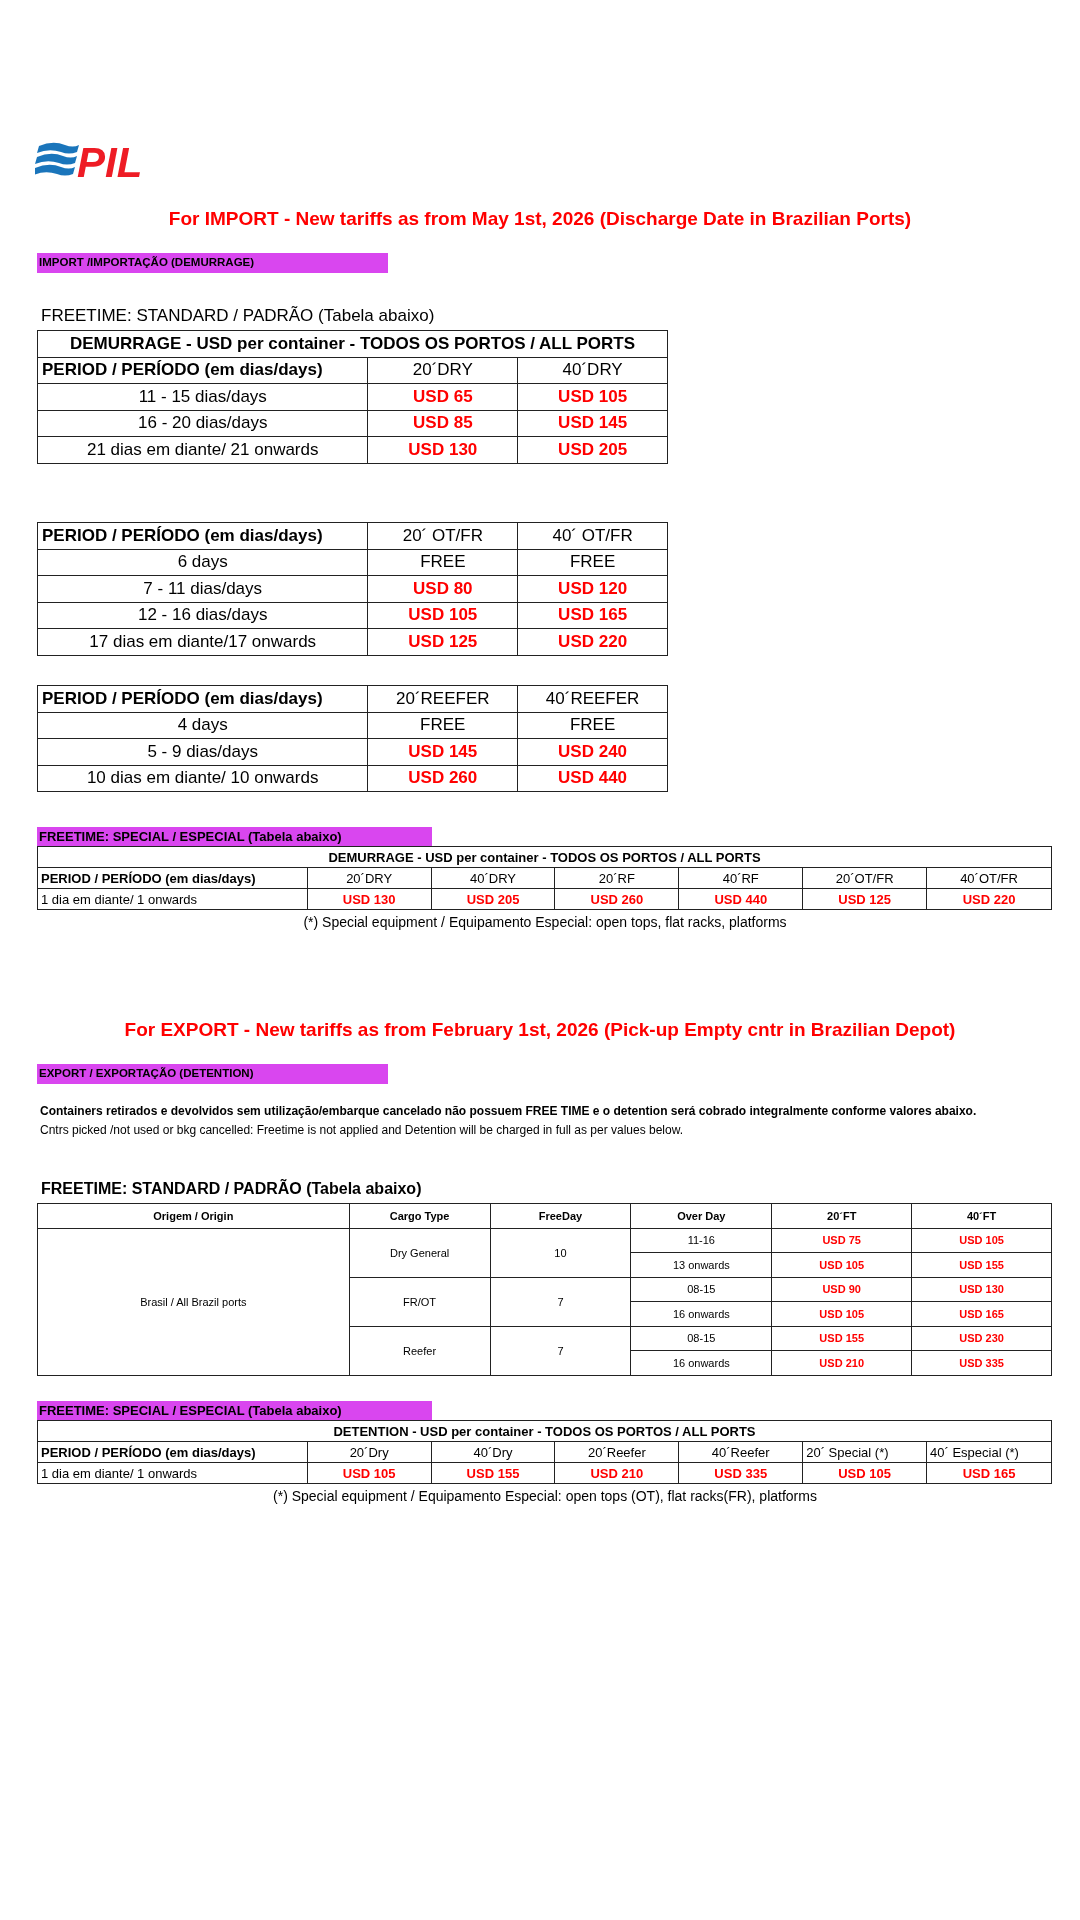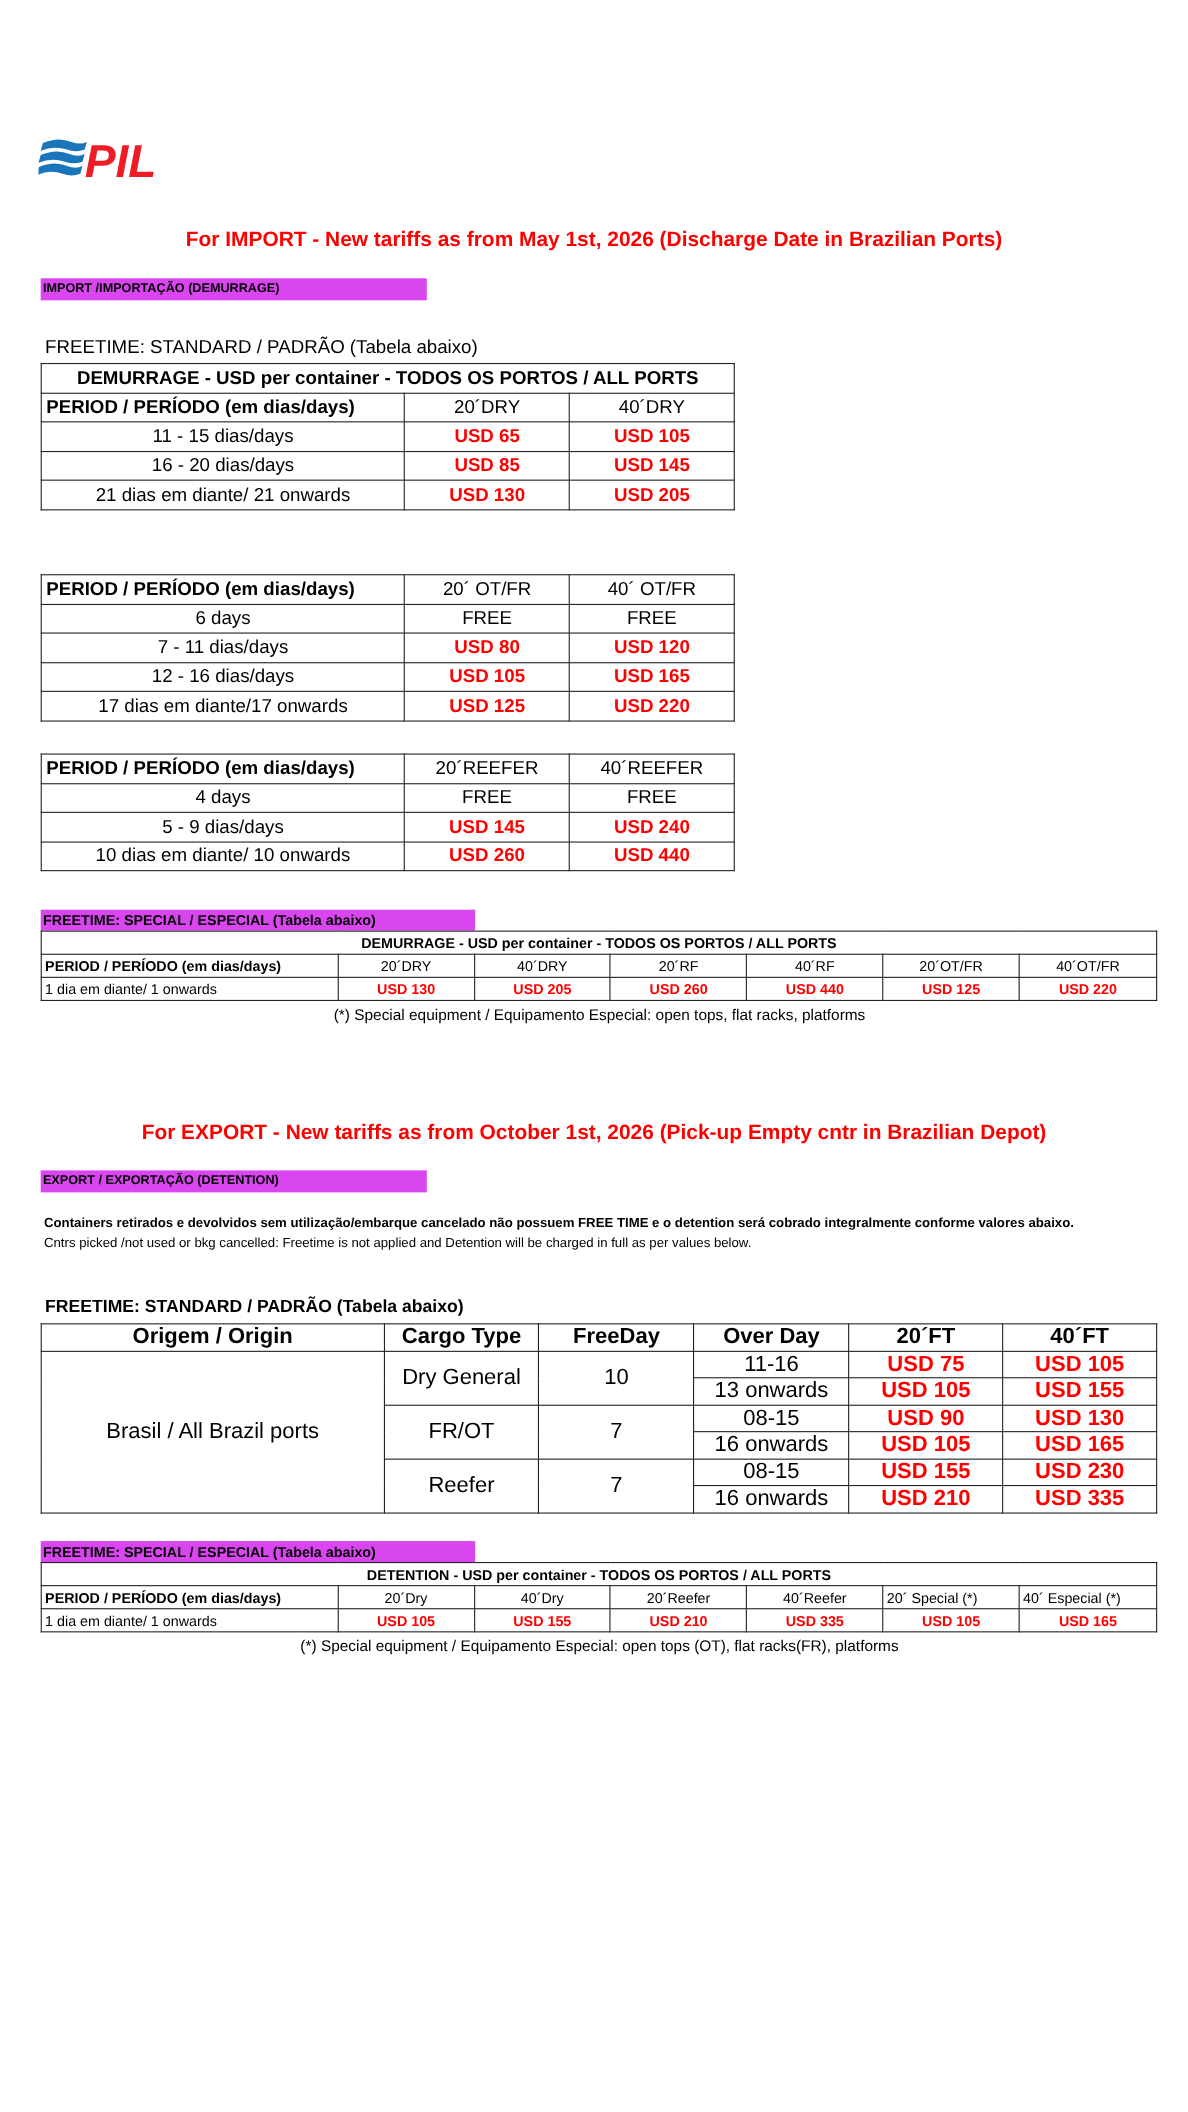--- a/index.html
+++ b/index.html
@@ -1,32 +1,32 @@
 <!DOCTYPE html>
 <html><head>
 <meta charset="utf-8">
 <style>
   html, body { margin:0; padding:0; background:#ffffff; }
   body { width:1080px; height:1920px; position:relative; font-family:"Liberation Sans", sans-serif; color:#000; overflow:hidden; }
   .abs { position:absolute; }
-  .logo { left:35px; top:124px; width:130px; height:44px; }
+  .logo { left:35px; top:140px; width:130px; height:44px; }
   .title { left:0; width:1080px; text-align:center; color:#ff0000; font-weight:bold; font-size:19px; }
   .graybar { background:#d946ef; font-size:11.5px; font-weight:bold; padding:3px 2px; box-sizing:border-box; }
   .caption { font-size:17px; }
   table { border-collapse:collapse; position:absolute; }
   td, th { border:1.5px solid #222; text-align:center; padding:0; }
   .big td { font-size:17px; height:25.5px; }
   .big td.left { text-align:left; padding-left:4px; font-weight:bold; }
   .red { color:#ff0000; font-weight:bold; }
   .hdr { font-weight:bold; }
   .small td { font-size:13px; height:20px; }
   .small td.left { text-align:left; padding-left:3px; }
   .note { font-size:14px; text-align:center; }
   .para { font-size:12px; }
-  .exp td { font-size:20px; height:23.5px; }
+  .exp td { font-size:11px; height:23.5px; }
 </style>
 </head>
 <body>
 
 <div class="abs logo">
   <svg width="130" height="44" viewBox="0 0 130 44">
     <path d="M4 6 Q18 0 30 5 Q38 8 44 5 L42 12 Q34 15 26 12 Q14 8 2 13 Z" fill="#1a75bb"></path>
     <path d="M2 17 Q16 11 28 16 Q36 19 42 16 L40 23 Q32 26 24 23 Q12 19 0 24 Z" fill="#1a75bb"></path>
     <path d="M0 28 Q14 22 26 27 Q34 30 40 27 L38 34 Q30 37 22 34 Q10 30 -1 35 Z" fill="#1a75bb"></path>
     <text x="42" y="37" font-family="Liberation Sans, sans-serif" font-weight="bold" font-style="italic" font-size="42" fill="#ee1c25">PIL</text>
@@ -167,21 +167,21 @@
     <td class="red">USD 205</td>
     <td class="red">USD 260</td>
     <td class="red">USD 440</td>
     <td class="red">USD 125</td>
     <td class="red">USD 220</td>
   </tr>
 </tbody>
   </table>
 <div class="abs note" style="left:0; width:1090px; top:914px;">(*) Special equipment / Equipamento Especial: open tops, flat racks, platforms</div>
 
-<div class="abs title" style="top:1019px;">For EXPORT - New tariffs as from October 1st, 2026 (Pick-up Empty cntr in Brazilian Depot)</div>
+<div class="abs title" style="top:1019px;">For EXPORT - New tariffs as from February 1st, 2026 (Pick-up Empty cntr in Brazilian Depot)</div>
 <div class="abs graybar" style="left:37px; top:1064px; width:351px; height:20px;">EXPORT / EXPORTAÇÃO (DETENTION)</div>
 
 <div class="abs para" style="left:40px; top:1104px; font-weight:bold;">Containers retirados e devolvidos sem utilização/embarque cancelado não possuem FREE TIME e o detention será cobrado integralmente conforme valores abaixo.</div>
 <div class="abs para" style="left:40px; top:1123px;">Cntrs picked /not used or bkg cancelled: Freetime is not applied and Detention will be charged in full as per values below.</div>
 
 <div class="abs caption" style="left:41px; top:1180px; font-weight:bold; font-size:16px;">FREETIME: STANDARD / PADRÃO (Tabela abaixo)</div>
 
 <table class="exp" style="left:37px; top:1203px; width:1015px;">
   <colgroup>
       <col style="width:312px">

